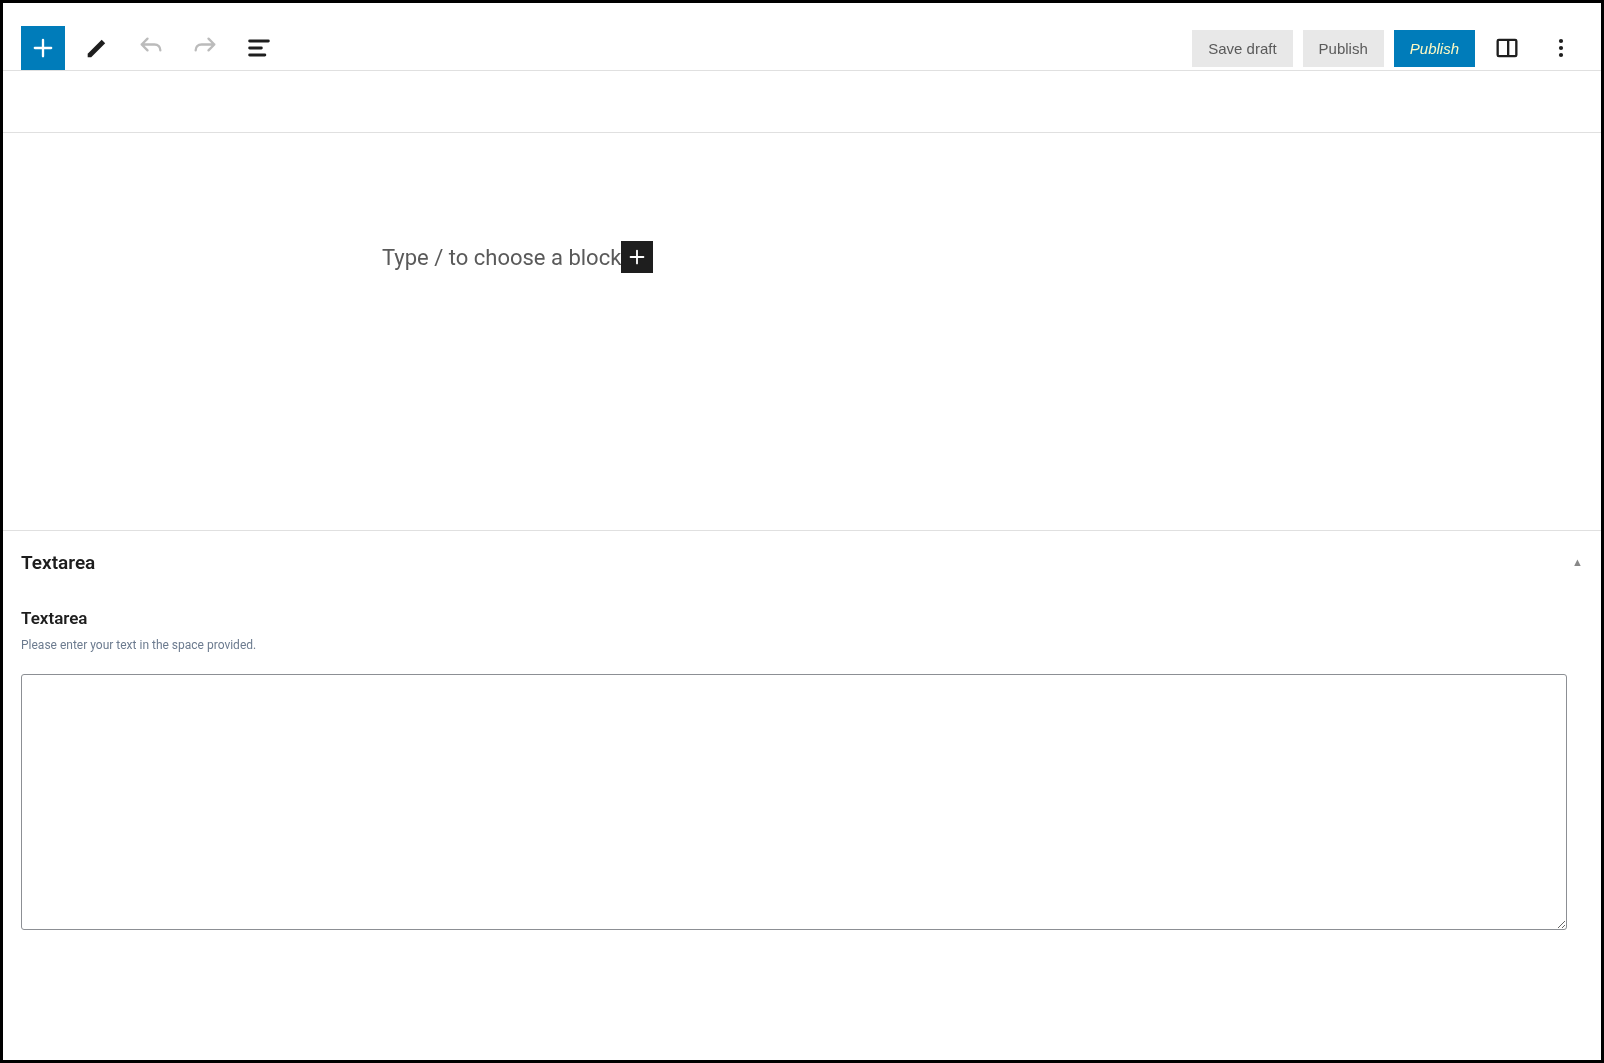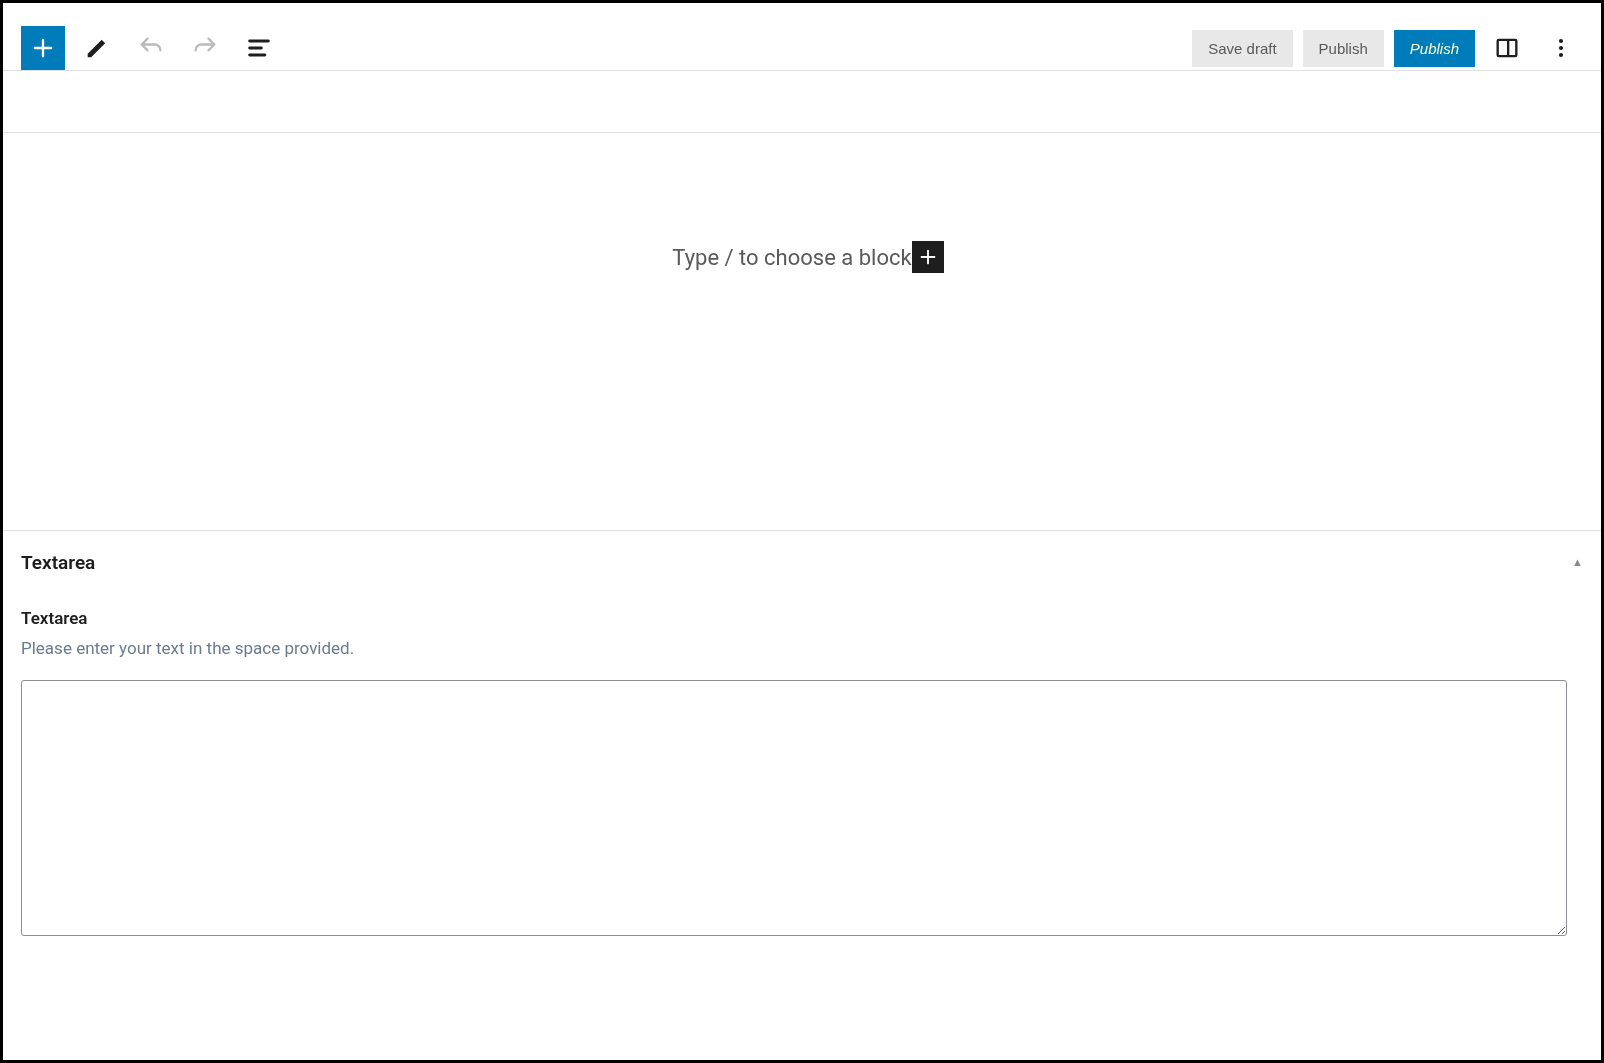--- a/index.html
+++ b/index.html
@@ -114,23 +114,22 @@
       letter-spacing: -0.5px;
     }
     
     .title-input::placeholder {
       color: #5a5a5a;
     }
     
     .block-row {
       display: flex;
       align-items: center;
-      justify-content: center;
+      justify-content: flex-start;
       margin-top: 38px;
-      margin-left: 12px;
     }
     
     .block-prompt {
       font-size: 22px;
       color: #5a5a5a;
       font-weight: 400;
     }
     
     .inline-add-btn {
       width: 32px;
@@ -167,21 +166,21 @@
     }
     
     .field-label {
       font-size: 17px;
       font-weight: 600;
       color: #1e1e1e;
       margin-top: 20px;
     }
     
     .field-description {
-      font-size: 17px;
+      font-size: 12px;
       color: #6c7b8f;
       margin-top: 10px;
     }
     
     .textarea-field {
       width: 99%;
       height: 256px;
       margin-top: 22px;
       border: 1px solid #8c8f94;
       border-radius: 3px;

